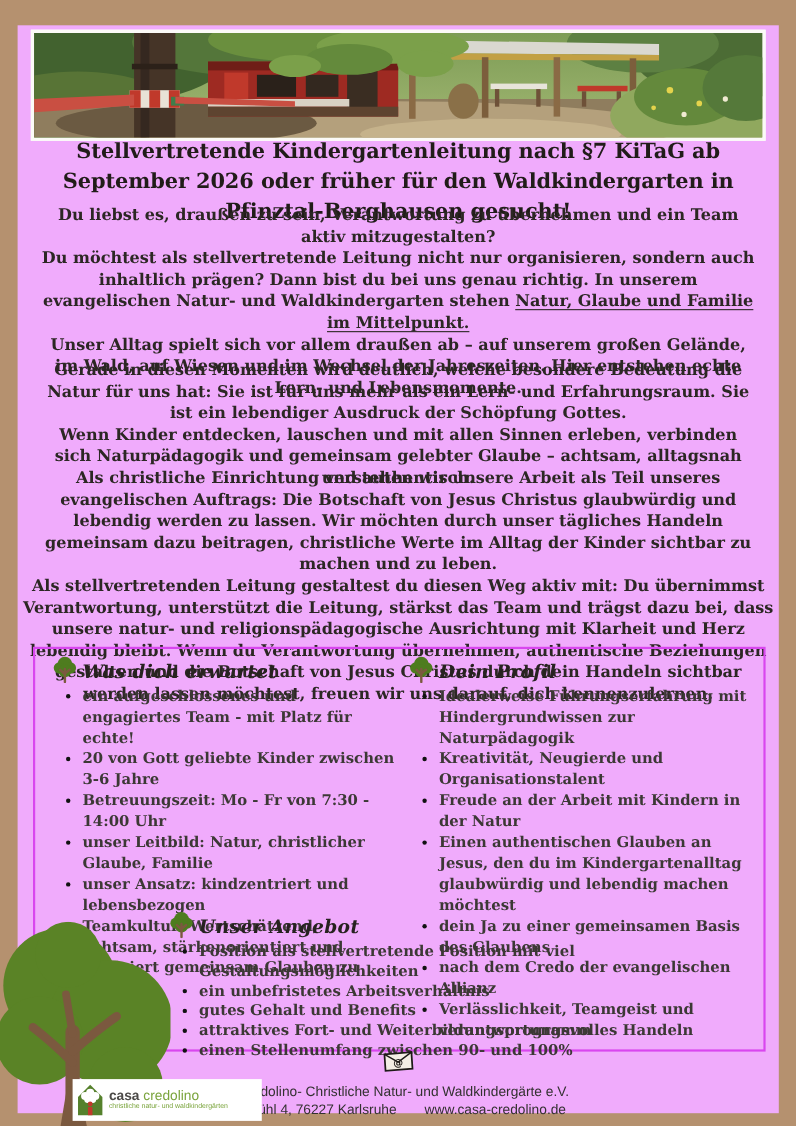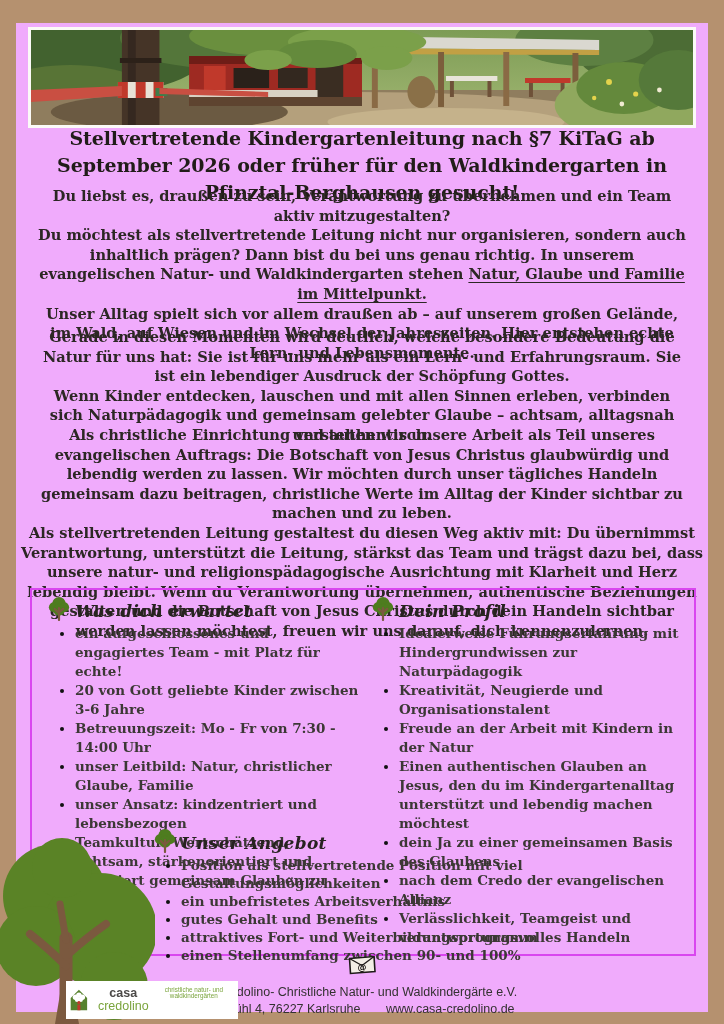--- a/index.html
+++ b/index.html
@@ -59,21 +59,21 @@
   .contact-row{
     position:absolute;top:932px;left:0;right:0;z-index:6;
     display:flex;align-items:center;justify-content:center;gap:8px;
   }
   .contact-row .txt{font-size:16px;font-weight:700;color:#1e1a18;}
   .logo{
     position:absolute;top:958px;left:50px;width:172px;height:38px;z-index:6;
     background:#fff;display:flex;align-items:center;gap:5px;padding:2px 4px;
     box-sizing:border-box;
   }
-  .logo-text{display:flex;flex-direction:row;line-height:1.05;text-align:center;}
+  .logo-text{display:flex;flex-direction:column;line-height:1.05;}
   .logo-name{font-family:"Liberation Sans",sans-serif;font-size:12.5px;}
   .logo-name .c1{font-weight:700;color:#4c4a48;}
   .logo-name .c2{color:#7aa43c;}
   .logo-sub{font-family:"Liberation Sans",sans-serif;font-size:6.3px;color:#7aa43c;}
   .org{
     position:absolute;top:961px;left:168px;z-index:4;
     font-family:"Liberation Sans",sans-serif;font-size:12.5px;line-height:17px;
     color:#333130;
   }
   .org .website{margin-left:22px;}
@@ -208,21 +208,21 @@
           <circle cx="19" cy="13" r="6" fill="#4e7c1f"></circle>
           <circle cx="13" cy="16" r="7" fill="#4e7c1f"></circle>
           <path d="M13 28 V14 M13 20 L8 15 M13 19 L18 15" stroke="#7b593f" stroke-width="2.6" fill="none" stroke-linecap="round"></path>
         </svg>
         <span>Dein Profil</span>
       </div>
       <ul>
           <li>Idealerweise Führungserfahrung mit Hindergrundwissen zur Naturpädagogik</li>
           <li> Kreativität, Neugierde und Organisationstalent</li>
           <li>Freude an der Arbeit mit Kindern in der Natur</li>
-          <li>Einen authentischen Glauben an Jesus, den du im Kindergartenalltag unterstützt und lebendig machen möchtest</li>
+          <li>Einen authentischen Glauben an Jesus, den du im Kindergartenalltag glaubwürdig und lebendig machen möchtest</li>
           <li>dein Ja zu einer gemeinsamen Basis des Glaubens</li>
           <li>nach dem Credo der evangelischen Allianz</li>
           <li>Verlässlichkeit, Teamgeist und verantwortungsvolles Handeln</li>
         </ul>
     </div>
 
     <div class="angebot">
       <div class="sec-head">
         <svg width="22" height="25" viewBox="0 0 26 29">
           <circle cx="13" cy="9" r="8" fill="#4e7c1f"></circle>

